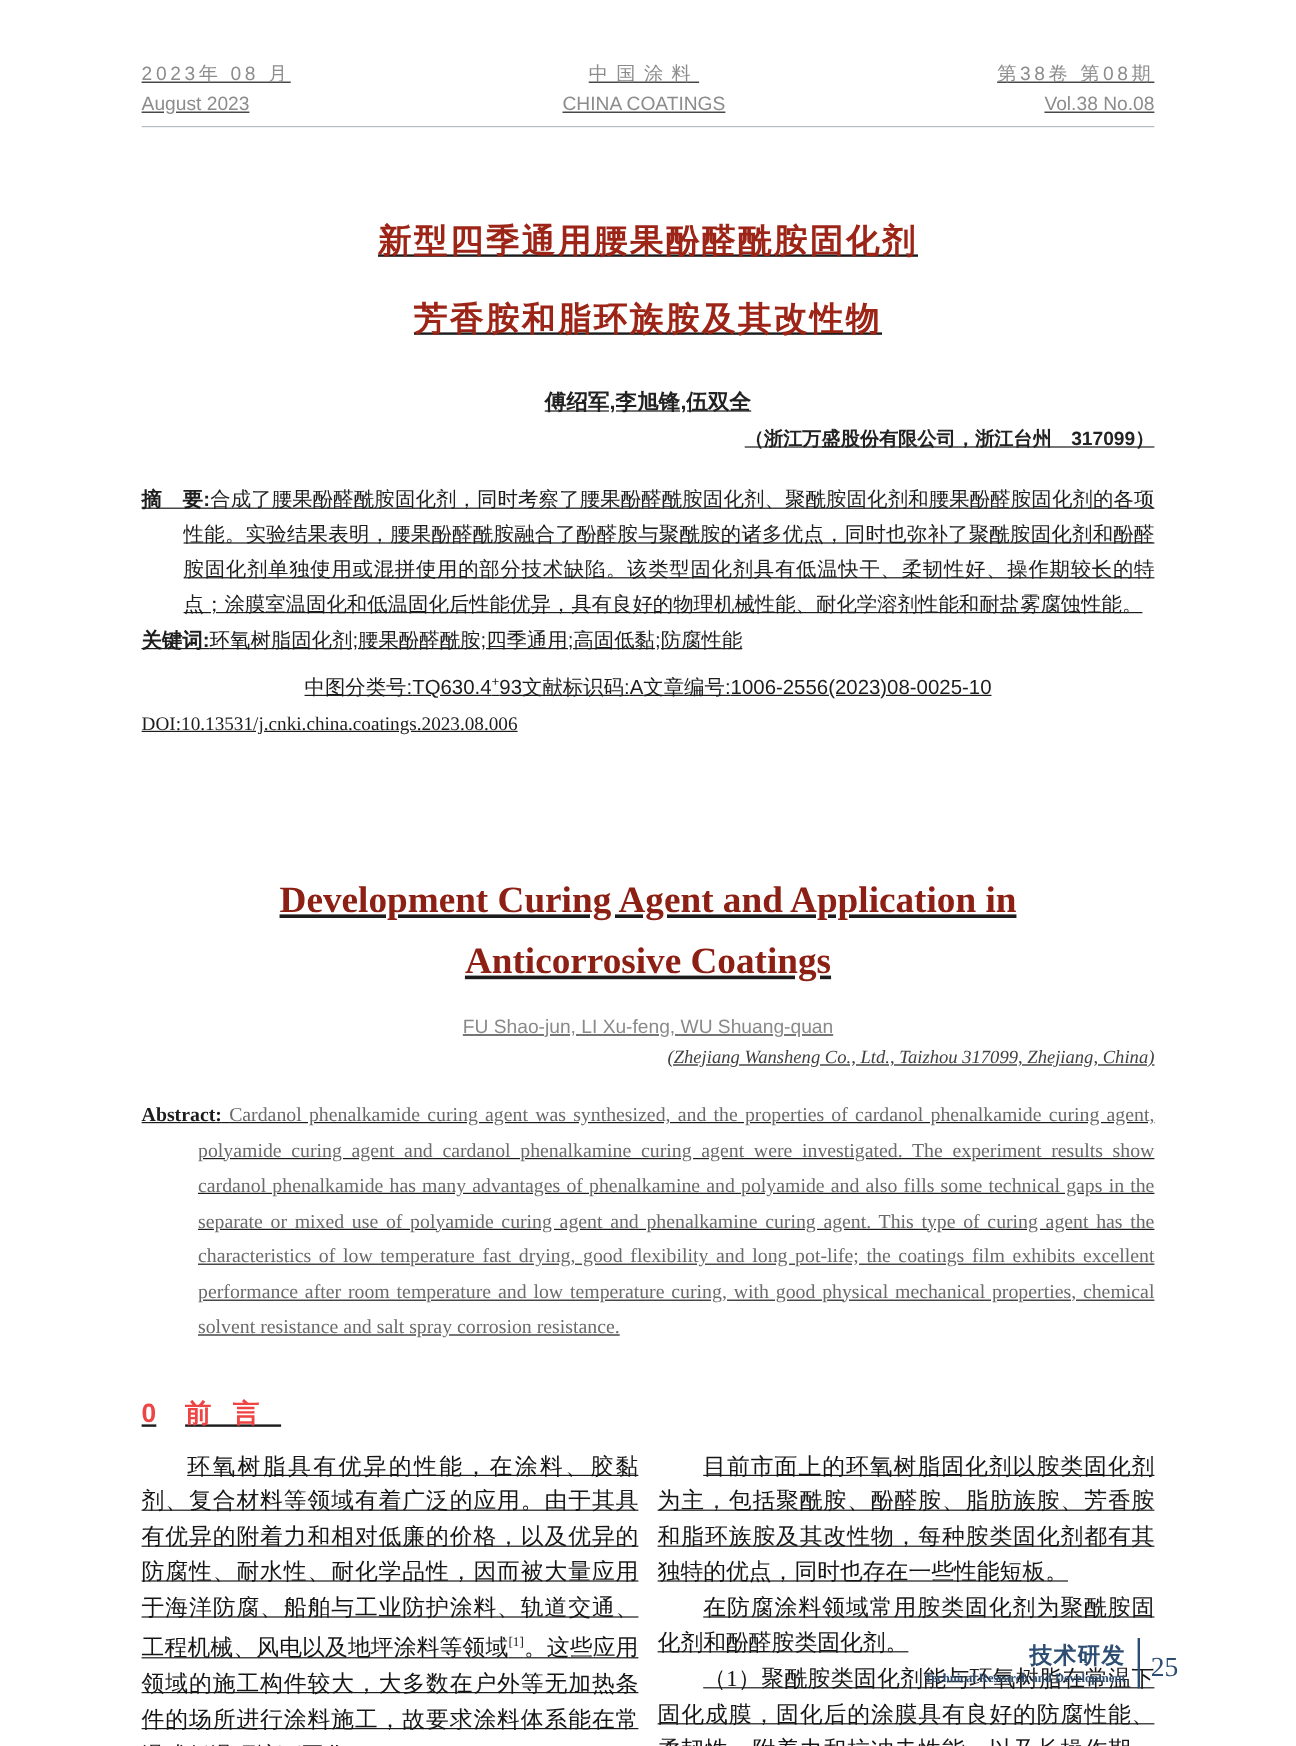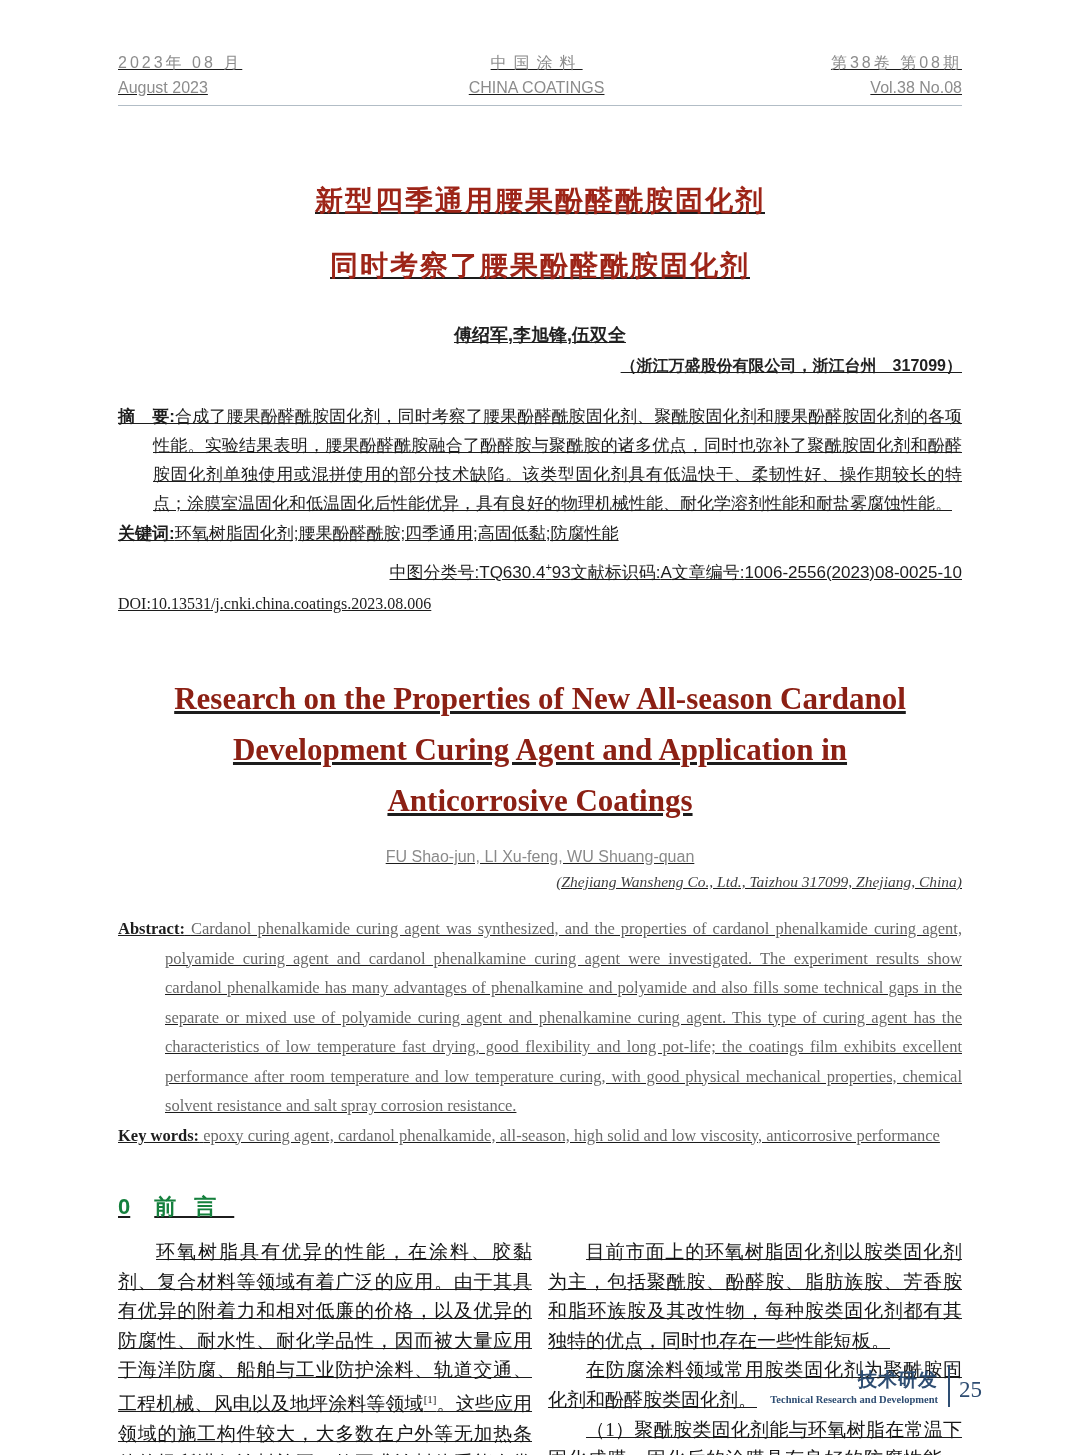--- a/index.html
+++ b/index.html
@@ -38,21 +38,21 @@
 
   
   .cn-abstract-block { margin-top:25px; font-size:17px; line-height:29px; color:#1d1d1d; }
   .hang-cn { padding-left:35px; text-indent:-35px; text-align:justify; }
   .label-b { font-weight:700; }
   .kw-cn { margin-top:1px; }
 
   
   .meta-row {
     margin-top:13px;
-    display:flex; justify-content:flex-end;
+    display:flex; justify-content:center;
     font-size:17px; color:#1d1d1d;
   }
   .meta-row sup { font-size:11px; }
   .doi-line { margin-top:11px; font-family:"Liberation Serif", serif; font-size:16px; color:#1d1d1d; }
 
   
   .en-title {
     margin-top:60px; text-align:center;
     font-family:"Liberation Serif", serif;
     font-size:31px; line-height:51px; font-weight:700;
@@ -71,21 +71,21 @@
     font-family:"Liberation Serif", serif;
     font-size:16.5px; line-height:29.5px; color:#6b6b6b;
   }
   .hang-en { padding-left:47px; text-indent:-47px; text-align:justify; }
   .hang-en-kw { padding-left:0; text-indent:0; text-align:left; }
   .en-abstract-block .label-b { color:#1d1d1d; }
 
   
   .section-heading {
     margin-top:42px;
-    font-size:22px; font-weight:700; color:#15803d;
+    font-size:22px; font-weight:700; color:#ef4444;
   }
   .section-heading .sec-num { margin-right:24px; }
   .section-heading .sec-title { letter-spacing:18px; }
 
   
   .columns {
     margin-top:15px;
     display:flex; gap:16px;
     font-family:"Liberation Serif", serif;
     font-size:19px; line-height:29.6px; color:#161616;
@@ -121,50 +121,49 @@
     </div>
     <div class="col-right">
       <div class="cn">第38卷 第08期</div>
       <div>Vol.38 No.08</div>
     </div>
   </div>
   <hr class="header-rule">
 
   <h1 class="cn-title">
     <span>新型四季通用腰果酚醛酰胺固化剂</span><br>
-    <span>同时考察了腰果酚醛酰胺固化剂</span>
+    <span>芳香胺和脂环族胺及其改性物</span>
   </h1>
 
   <div class="cn-authors">傅绍军,李旭锋,伍双全</div>
   <div class="cn-affiliation">（浙江万盛股份有限公司，浙江台州　317099）</div>
 
   <div class="cn-abstract-block">
     <p class="hang-cn"><span class="label-b">摘　要:</span><span>合成了腰果酚醛酰胺固化剂，同时考察了腰果酚醛酰胺固化剂、聚酰胺固化剂和腰果酚醛胺固化剂的各项性能。实验结果表明，腰果酚醛酰胺融合了酚醛胺与聚酰胺的诸多优点，同时也弥补了聚酰胺固化剂和酚醛胺固化剂单独使用或混拼使用的部分技术缺陷。该类型固化剂具有低温快干、柔韧性好、操作期较长的特点；涂膜室温固化和低温固化后性能优异，具有良好的物理机械性能、耐化学溶剂性能和耐盐雾腐蚀性能。</span></p>
     <p class="hang-cn kw-cn"><span class="label-b">关键词:</span><span>环氧树脂固化剂;腰果酚醛酰胺;四季通用;高固低黏;防腐性能</span></p>
   </div>
 
   <div class="meta-row">
     <div><span>中图分类号:</span><span>TQ630.4</span><sup>+</sup><span>93</span></div>
     <div><span>文献标识码:</span><span>A</span></div>
     <div><span>文章编号:</span><span>1006-2556(2023)08-0025-10</span></div>
   </div>
   <div class="doi-line">DOI:10.13531/j.cnki.china.coatings.2023.08.006</div>
 
   <h2 class="en-title">
-    <span>Research on the Properties of New All-season Cardanol</span><br>
+    <br>
     <span>Development Curing Agent and Application in</span><br>
     <span>Anticorrosive Coatings</span>
   </h2>
 
   <div class="en-authors">FU Shao-jun, LI Xu-feng, WU Shuang-quan</div>
   <div class="en-affiliation">(Zhejiang Wansheng Co., Ltd., Taizhou 317099, Zhejiang, China)</div>
 
   <div class="en-abstract-block">
     <p class="hang-en"><span class="label-b">Abstract:</span> <span>Cardanol phenalkamide curing agent was synthesized, and the properties of cardanol phenalkamide curing agent, polyamide curing agent and cardanol phenalkamine curing agent were investigated. The experiment results show cardanol phenalkamide has many advantages of phenalkamine and polyamide and also fills some technical gaps in the separate or mixed use of polyamide curing agent and phenalkamine curing agent. This type of curing agent has the characteristics of low temperature fast drying, good flexibility and long pot-life; the coatings film exhibits excellent performance after room temperature and low temperature curing, with good physical mechanical properties, chemical solvent resistance and salt spray corrosion resistance.</span></p>
-    <p class="hang-en hang-en-kw"><span class="label-b">Key words:</span> <span>epoxy curing agent, cardanol phenalkamide, all-season, high solid and low viscosity, anticorrosive performance</span></p>
   </div>
 
   <div class="section-heading">
     <span class="sec-num">0</span><span class="sec-title">前言</span>
   </div>
 
   <div class="columns">
     <div class="col">
       <p><span>环氧树脂具有优异的性能，在涂料、胶黏剂、复合材料等领域有着广泛的应用。由于其具有优异的附着力和相对低廉的价格，以及优异的防腐性、耐水性、耐化学品性，因而被大量应用于海洋防腐、船舶与工业防护涂料、轨道交通、工程机械、风电以及地坪涂料等领域</span><sup>[1]</sup><span>。这些应用领域的施工构件较大，大多数在户外等无加热条件的场所进行涂料施工，故要求涂料体系能在常温或低温环境下固化</span></p>
     </div>

